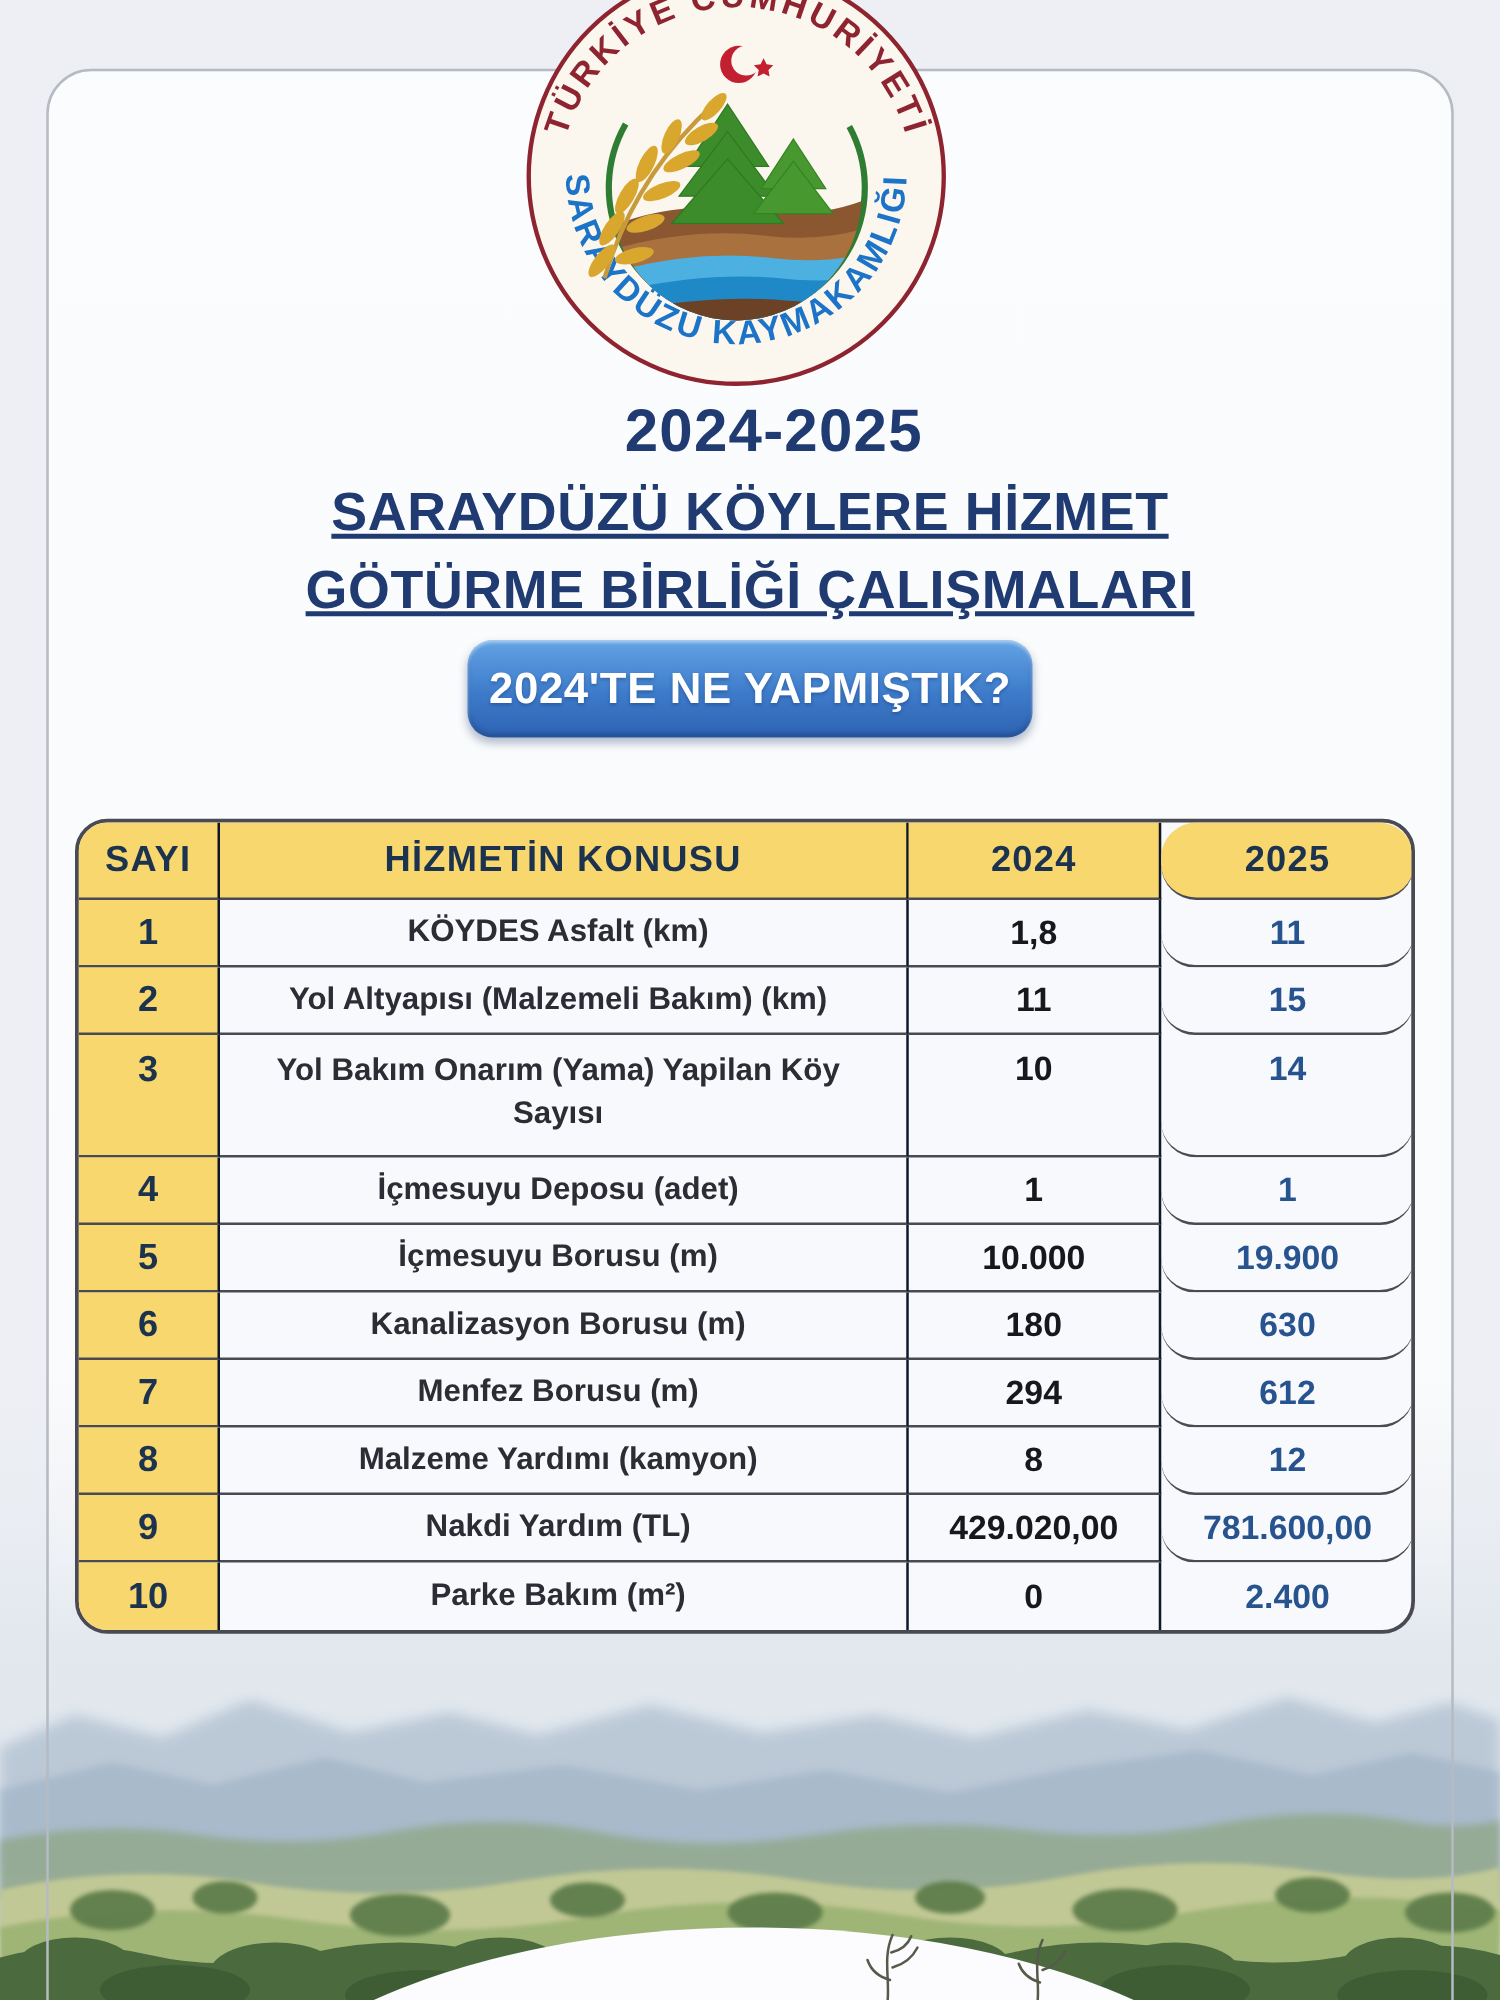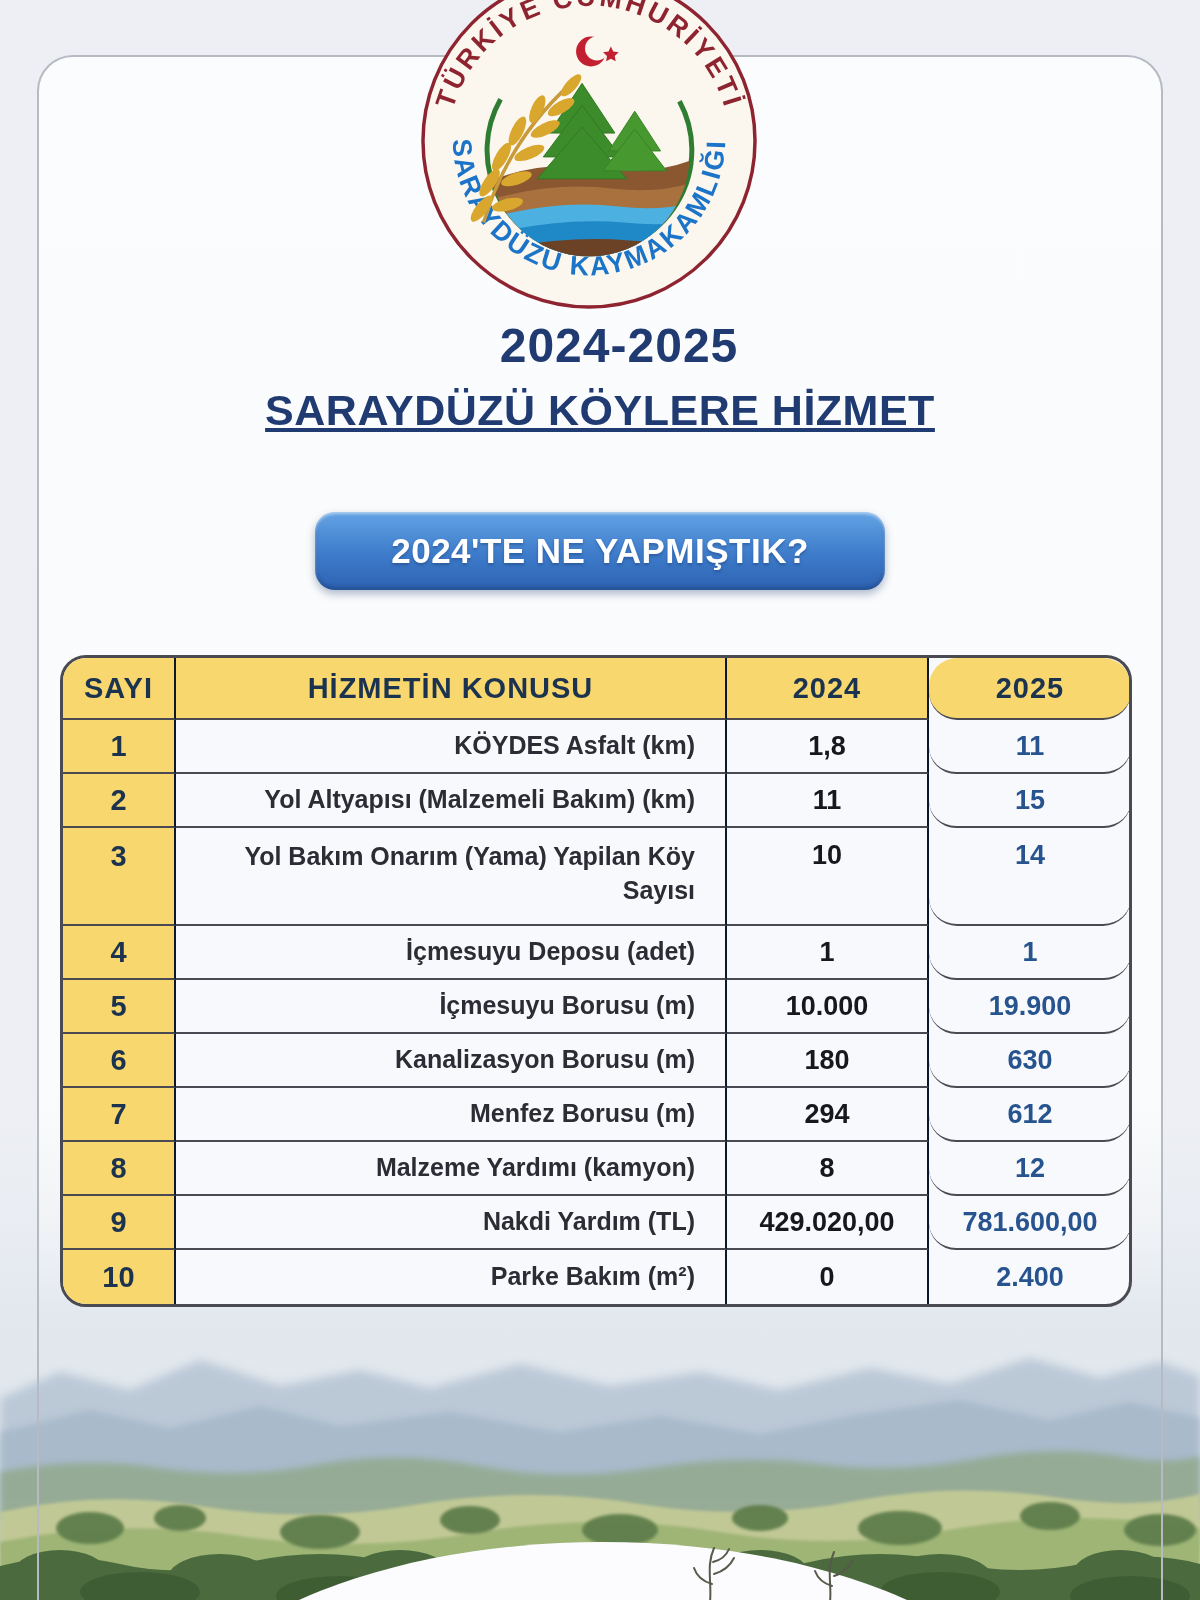--- a/index.html
+++ b/index.html
@@ -45,21 +45,21 @@
   
   .buttons-row { position: absolute; top: 512px; left: 0; width: 1200px; display: flex; justify-content: center; gap: 24px; }
   .pill-btn {
     height: 78px; border: none; border-radius: 20px; cursor: pointer;
     background: linear-gradient(180deg, #63a3e4 0%, #3d7bca 55%, #2e63b2 100%);
     box-shadow: 0 4px 8px rgba(30,60,110,0.35), inset 0 2px 3px rgba(255,255,255,0.5), inset 0 -3px 4px rgba(15,40,90,0.35);
     color: #ffffff; font-family: "Liberation Sans", sans-serif;
     font-size: 35px; font-weight: 800; letter-spacing: 0.5px;
     text-shadow: 0 2px 3px rgba(20,50,100,0.4);
   }
-  .pill-btn.left { width: 570px; }
+  .pill-btn.left { width: 452px; }
   .pill-btn.right { width: 458px; }
 
   
   .table-wrap {
     position: absolute; left: 60px; top: 655px; width: 1072px;
     border: 3px solid #4a4a52; border-radius: 26px; overflow: hidden;
     background: #f8f9fc;
   }
   table { width: 100%; border-collapse: separate; border-spacing: 0; table-layout: fixed; }
   col.c-no { width: 113px; }
@@ -70,21 +70,21 @@
   th:last-child, td:last-child { border-right: none; border-radius: 28px; }
   tr:last-child td { border-bottom: none; }
   th {
     background: #f7d76e; color: #1c3350; height: 62px;
     font-size: 29px; font-weight: 800; letter-spacing: 1px; text-align: center;
   }
   td.no {
     background: #f7d76e; color: #1c3350; text-align: center;
     font-size: 29px; font-weight: 800;
   }
-  td.topic { color: #2c2c35; font-size: 25px; font-weight: 600; padding: 6px 30px 6px 22px; text-align: right; line-height: 1.35; }
+  td.topic { color: #2c2c35; font-size: 25px; font-weight: 600; padding: 6px 30px 6px 22px; text-align: center; line-height: 1.35; }
   td.val { text-align: center; font-size: 27px; font-weight: 700; color: #17181d; }
   td.val.blue { color: #27548f; }
   tr.r-single td { height: 54px; }
   tr.r-tall td { height: 98px; vertical-align: top; padding-top: 12px; }
 </style>
 </head>
 <body>
 
 <div class="canvas">
 
@@ -234,20 +234,21 @@
             <ellipse cx="142" cy="136" rx="15" ry="6" transform="rotate(-30 142 136)"></ellipse>
             <ellipse cx="152" cy="114" rx="14" ry="5.5" transform="rotate(-48 152 114)"></ellipse>
           </g>
         </g>
       </svg>
     </div>
 
     <div class="title-block">
       <div class="title-line1">2024-2025</div>
       <div class="title-line2">SARAYDÜZÜ KÖYLERE HİZMET</div>
+      <div class="title-line3">GÖTÜRME BİRLİĞİ ÇALIŞMALARI</div>
     </div>
 
     <div class="buttons-row">
       <button class="pill-btn left">2024'TE NE YAPMIŞTIK?</button>
     </div>
 
     <div class="table-wrap">
       <table>
         <colgroup>
             <col class="c-no">

